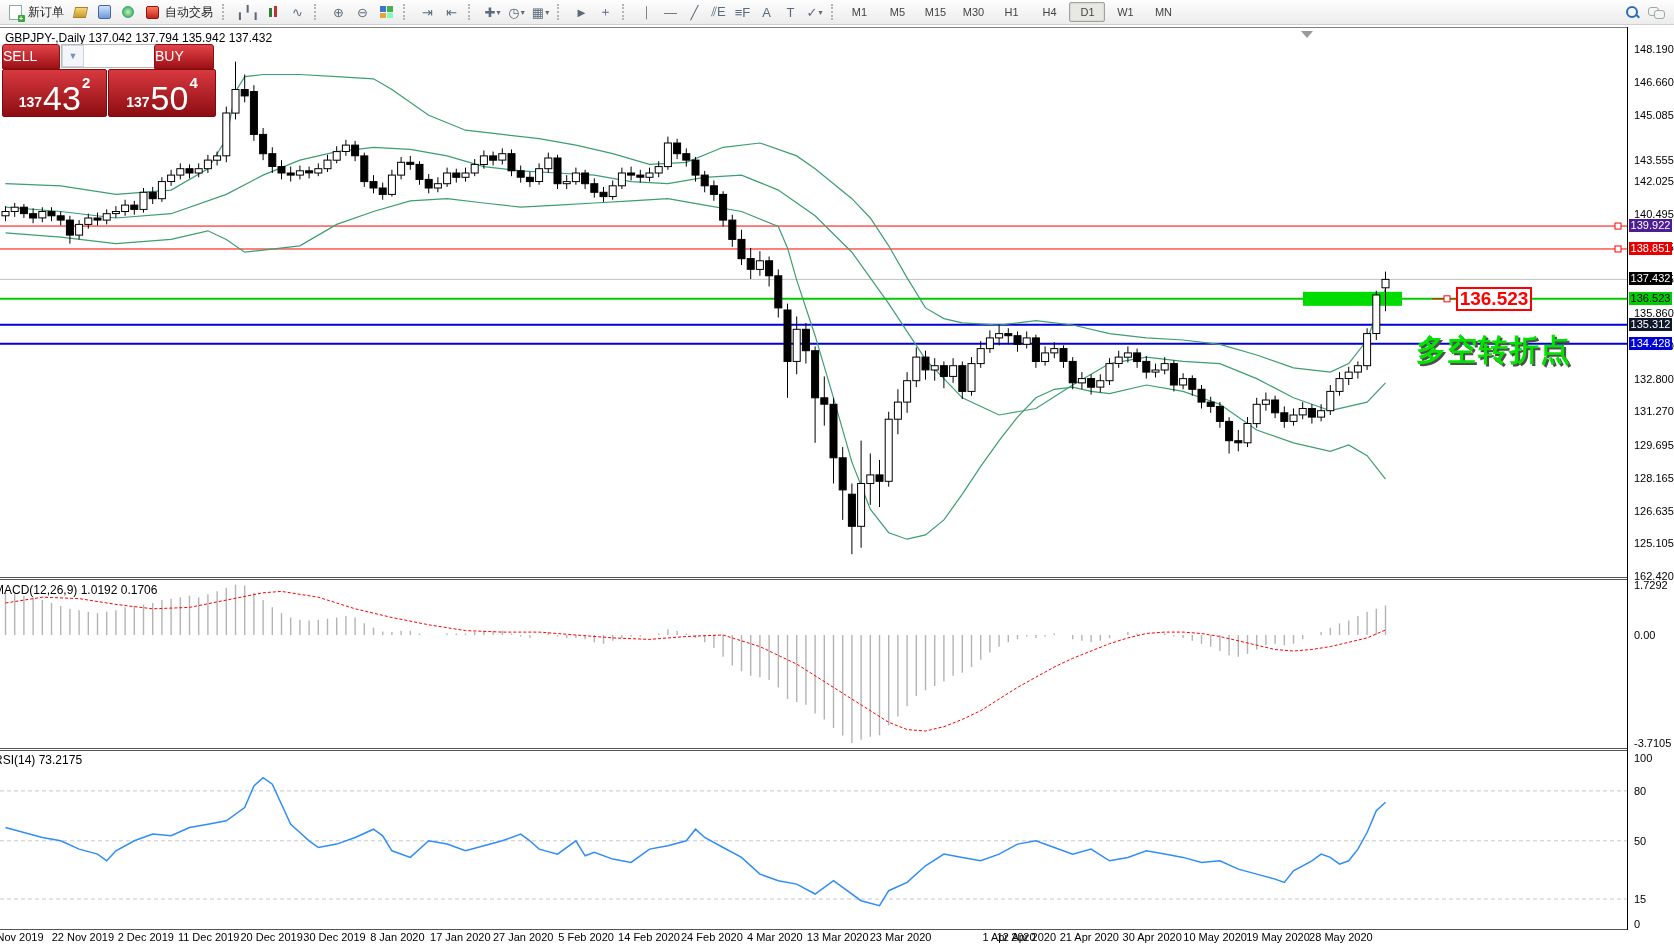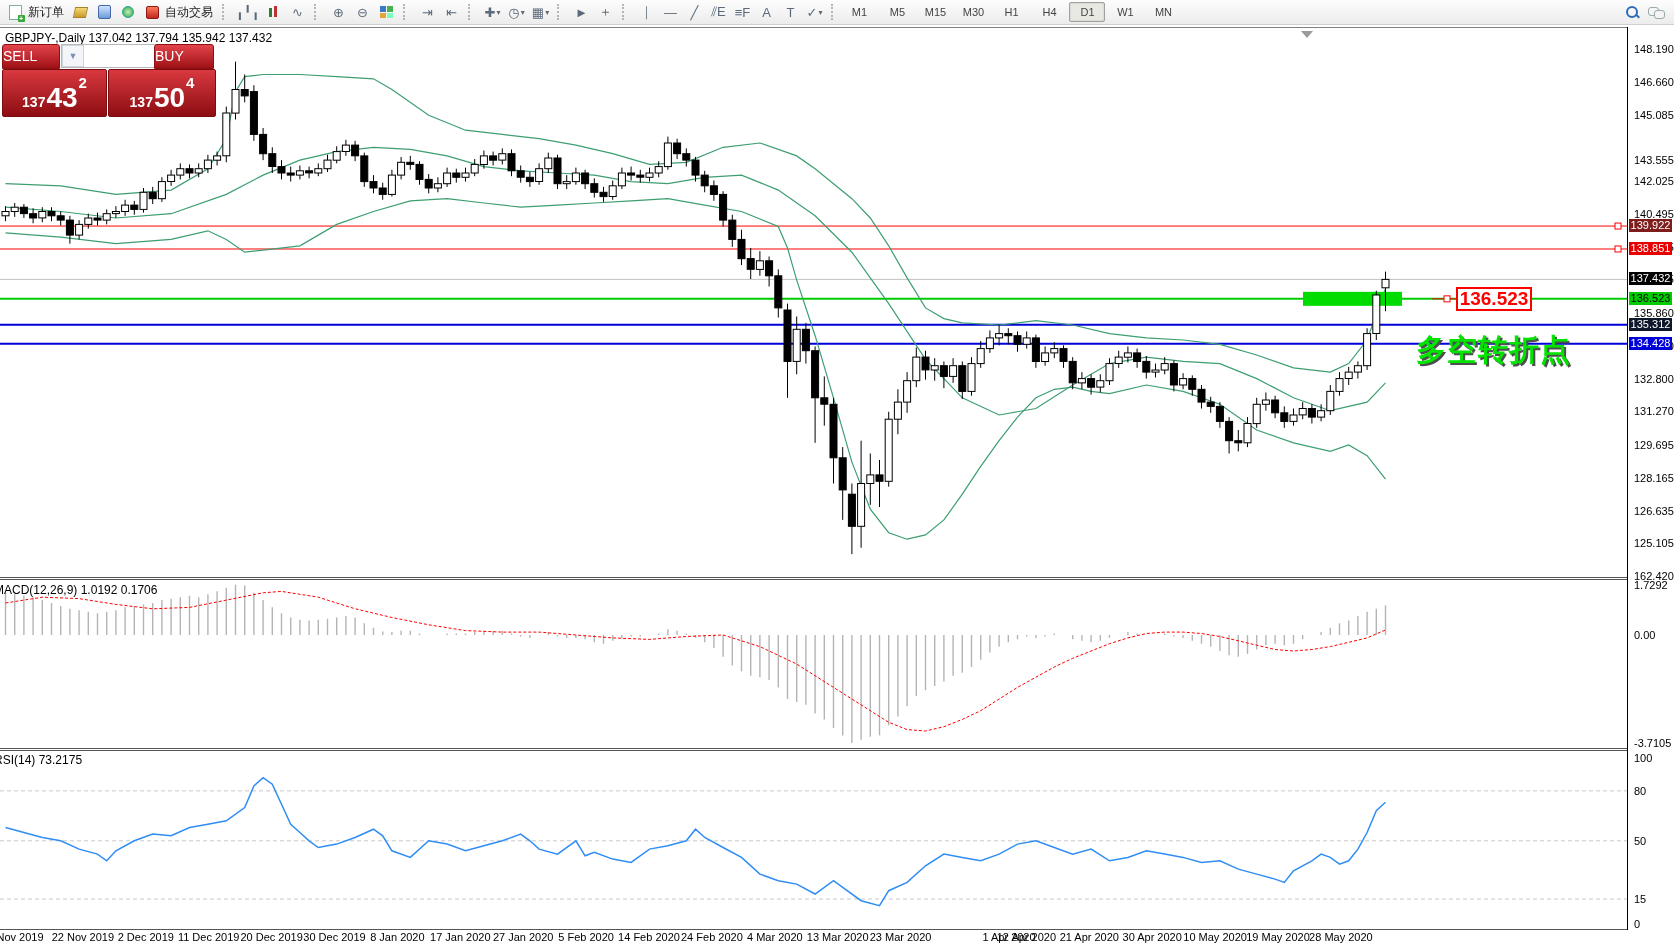--- a/index.html
+++ b/index.html
@@ -45,21 +45,21 @@
   .trade-panel{position:absolute;left:2px;top:44px;width:212px;height:68px;}
   .tp-btn{position:absolute;top:0;height:23px;line-height:23px;text-align:left;color:#fff;font-size:14px;
           background:linear-gradient(#e2444a,#9f1116);border:1px solid #8c0f12;border-radius:3px 3px 0 0;}
   .tp-sell{left:0;width:56px;} .tp-buy{right:0;width:58px;}
   .tp-spin{position:absolute;left:59px;top:0;width:149px;height:22px;background:#fff;border:1px solid #b9b9b9;display:flex;}
   .tp-spin .arrow{width:20px;text-align:center;color:#7c8fb4;font-size:9px;line-height:21px;background:#f3f5f8;border:1px solid #cdd4de;}
   .tp-spin .vol{flex:1;text-align:right;padding-right:6px;font-size:15px;line-height:21px;}
   .tp-price{position:absolute;top:25px;height:43px;color:#fff;background:linear-gradient(#d8393f,#8d0d12);
             border:1px solid #7c0c0f;border-radius:2px;display:flex;align-items:flex-end;justify-content:center;padding-bottom:3px;}
   .tp-price .sm{font-size:14px;font-weight:bold;margin-bottom:3px;}
-  .tp-price .bg{font-size:28px;font-weight:bold;line-height:30px;margin:0 1px;}
+  .tp-price .bg{font-size:34px;font-weight:normal;line-height:30px;margin:0 1px;}
   .tp-price .sup{font-size:15px;font-weight:bold;align-self:flex-start;margin-top:4px;}
   .tp-price-sell{left:0;width:103px;} .tp-price-buy{left:106px;width:106px;}
   
   .price-axis{position:absolute;left:1628px;top:27px;width:46px;bottom:0;background:#fff;}
   .ax-label{position:absolute;left:6px;font-size:11px;color:#000;}
   .ax-badge{position:absolute;left:1px;width:43px;height:13px;font-size:11px;line-height:13px;text-align:center;}
   .date-axis{position:absolute;left:0;top:930px;width:1628px;height:14px;background:#fff;}
   .date-label{position:absolute;top:1px;font-size:11px;color:#000;transform:translateX(-50%);white-space:nowrap;}
   
   .price-note{position:absolute;left:1456px;top:287px;width:72px;height:20px;border:2px solid #ff0000;
@@ -741,21 +741,21 @@
       <div class="ax-label" style="top: 510.342px;">125.105</div>
       <div class="ax-label" style="top: 543.106px;">162.420</div>
       <div class="ax-label" style="top: 551.68px;">1.7292</div>
       <div class="ax-label" style="top: 602px;">0.00</div>
       <div class="ax-label" style="top: 709.976px;">-3.7105</div>
       <div class="ax-label" style="top: 724.6px;">100</div>
       <div class="ax-label" style="top: 757.88px;">80</div>
       <div class="ax-label" style="top: 807.8px;">50</div>
       <div class="ax-label" style="top: 866.04px;">15</div>
       <div class="ax-label" style="top: 891px;">0</div>
-      <div class="ax-badge" style="top: 192.051px; background: #7f1d1d; color: rgb(255, 255, 255);">139.922</div>
+      <div class="ax-badge" style="top: 192.051px; background: #4c1d95; color: rgb(255, 255, 255);">139.922</div>
       <div class="ax-badge" style="top: 214.985px; background: rgb(230, 0, 0); color: rgb(255, 255, 255);">138.851</div>
       <div class="ax-badge" style="top: 245.372px; background: rgb(0, 0, 0); color: rgb(255, 255, 255);">137.432</div>
       <div class="ax-badge" style="top: 264.837px; background: rgb(0, 204, 0); color: rgb(0, 0, 0);">136.523</div>
       <div class="ax-badge" style="top: 290.769px; background: #0f172a; color: rgb(255, 255, 255);">135.312</div>
       <div class="ax-badge" style="top: 309.699px; background: rgb(0, 0, 216); color: rgb(255, 255, 255);">134.428</div>
     </div>
   <div class="date-axis" id="date-axis">
       <div class="date-label" style="left: 20px;">Nov 2019</div>
       <div class="date-label" style="left: 82.9px;">22 Nov 2019</div>
       <div class="date-label" style="left: 145.8px;">2 Dec 2019</div>

